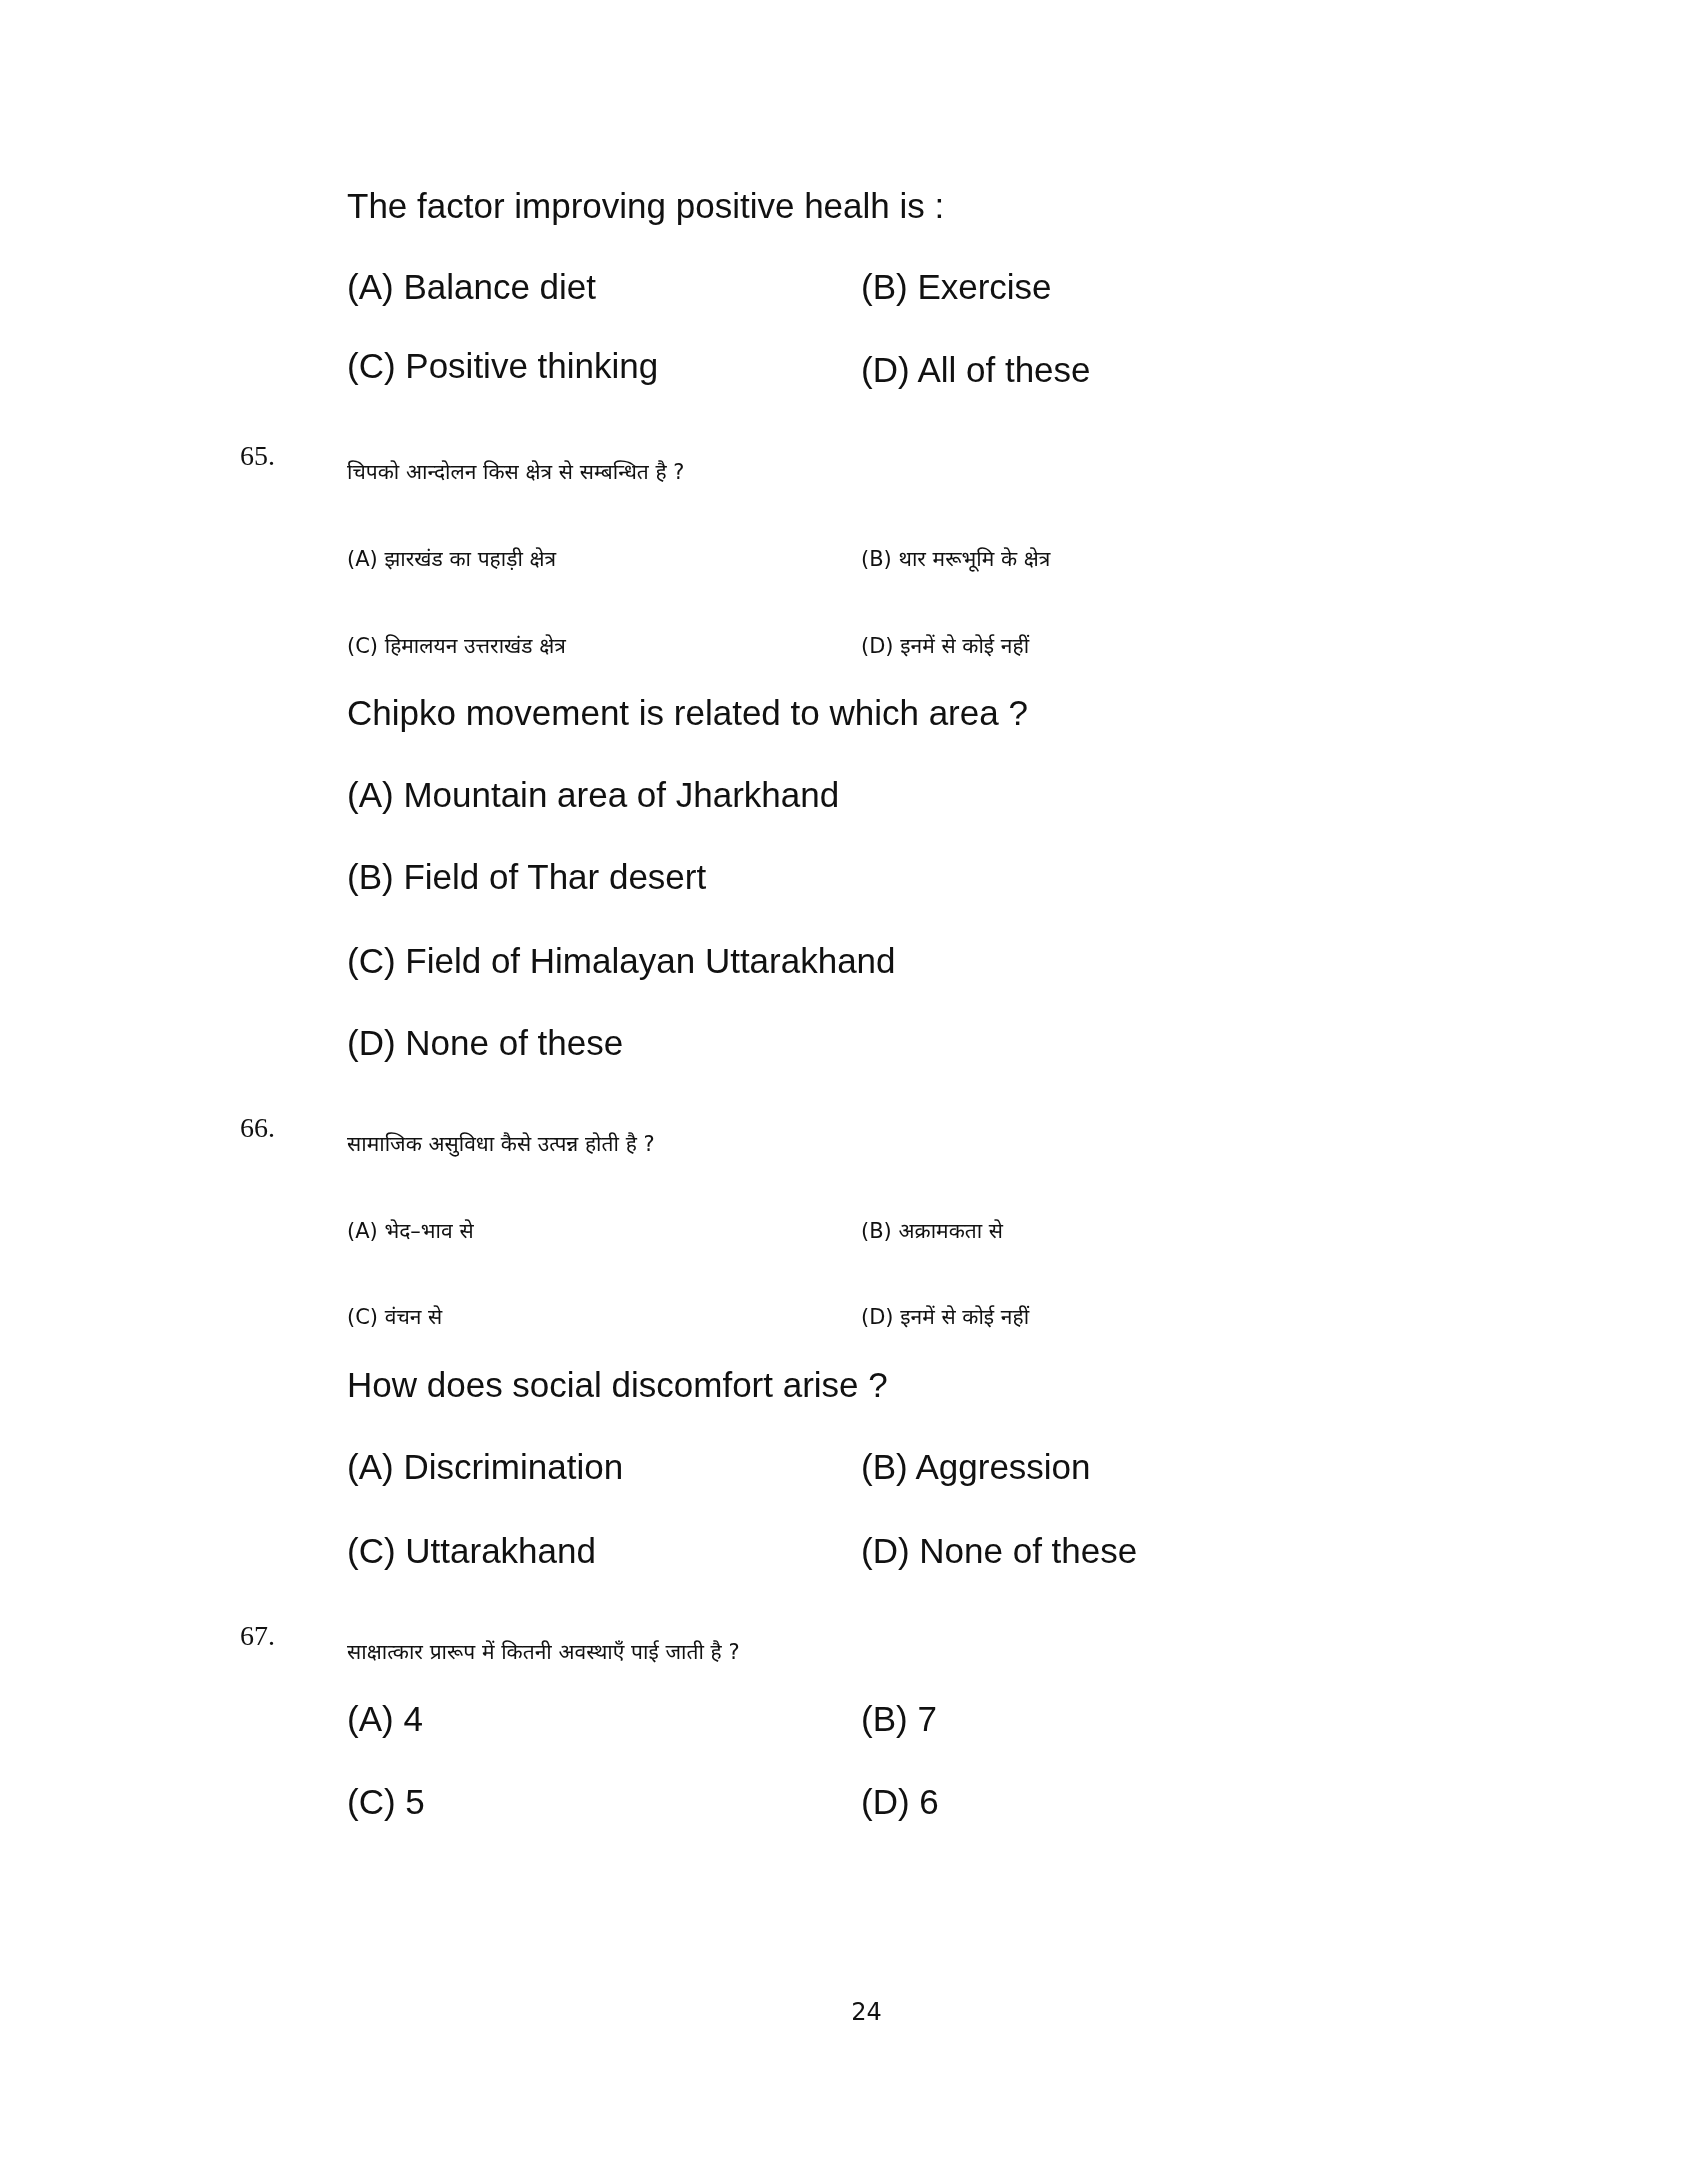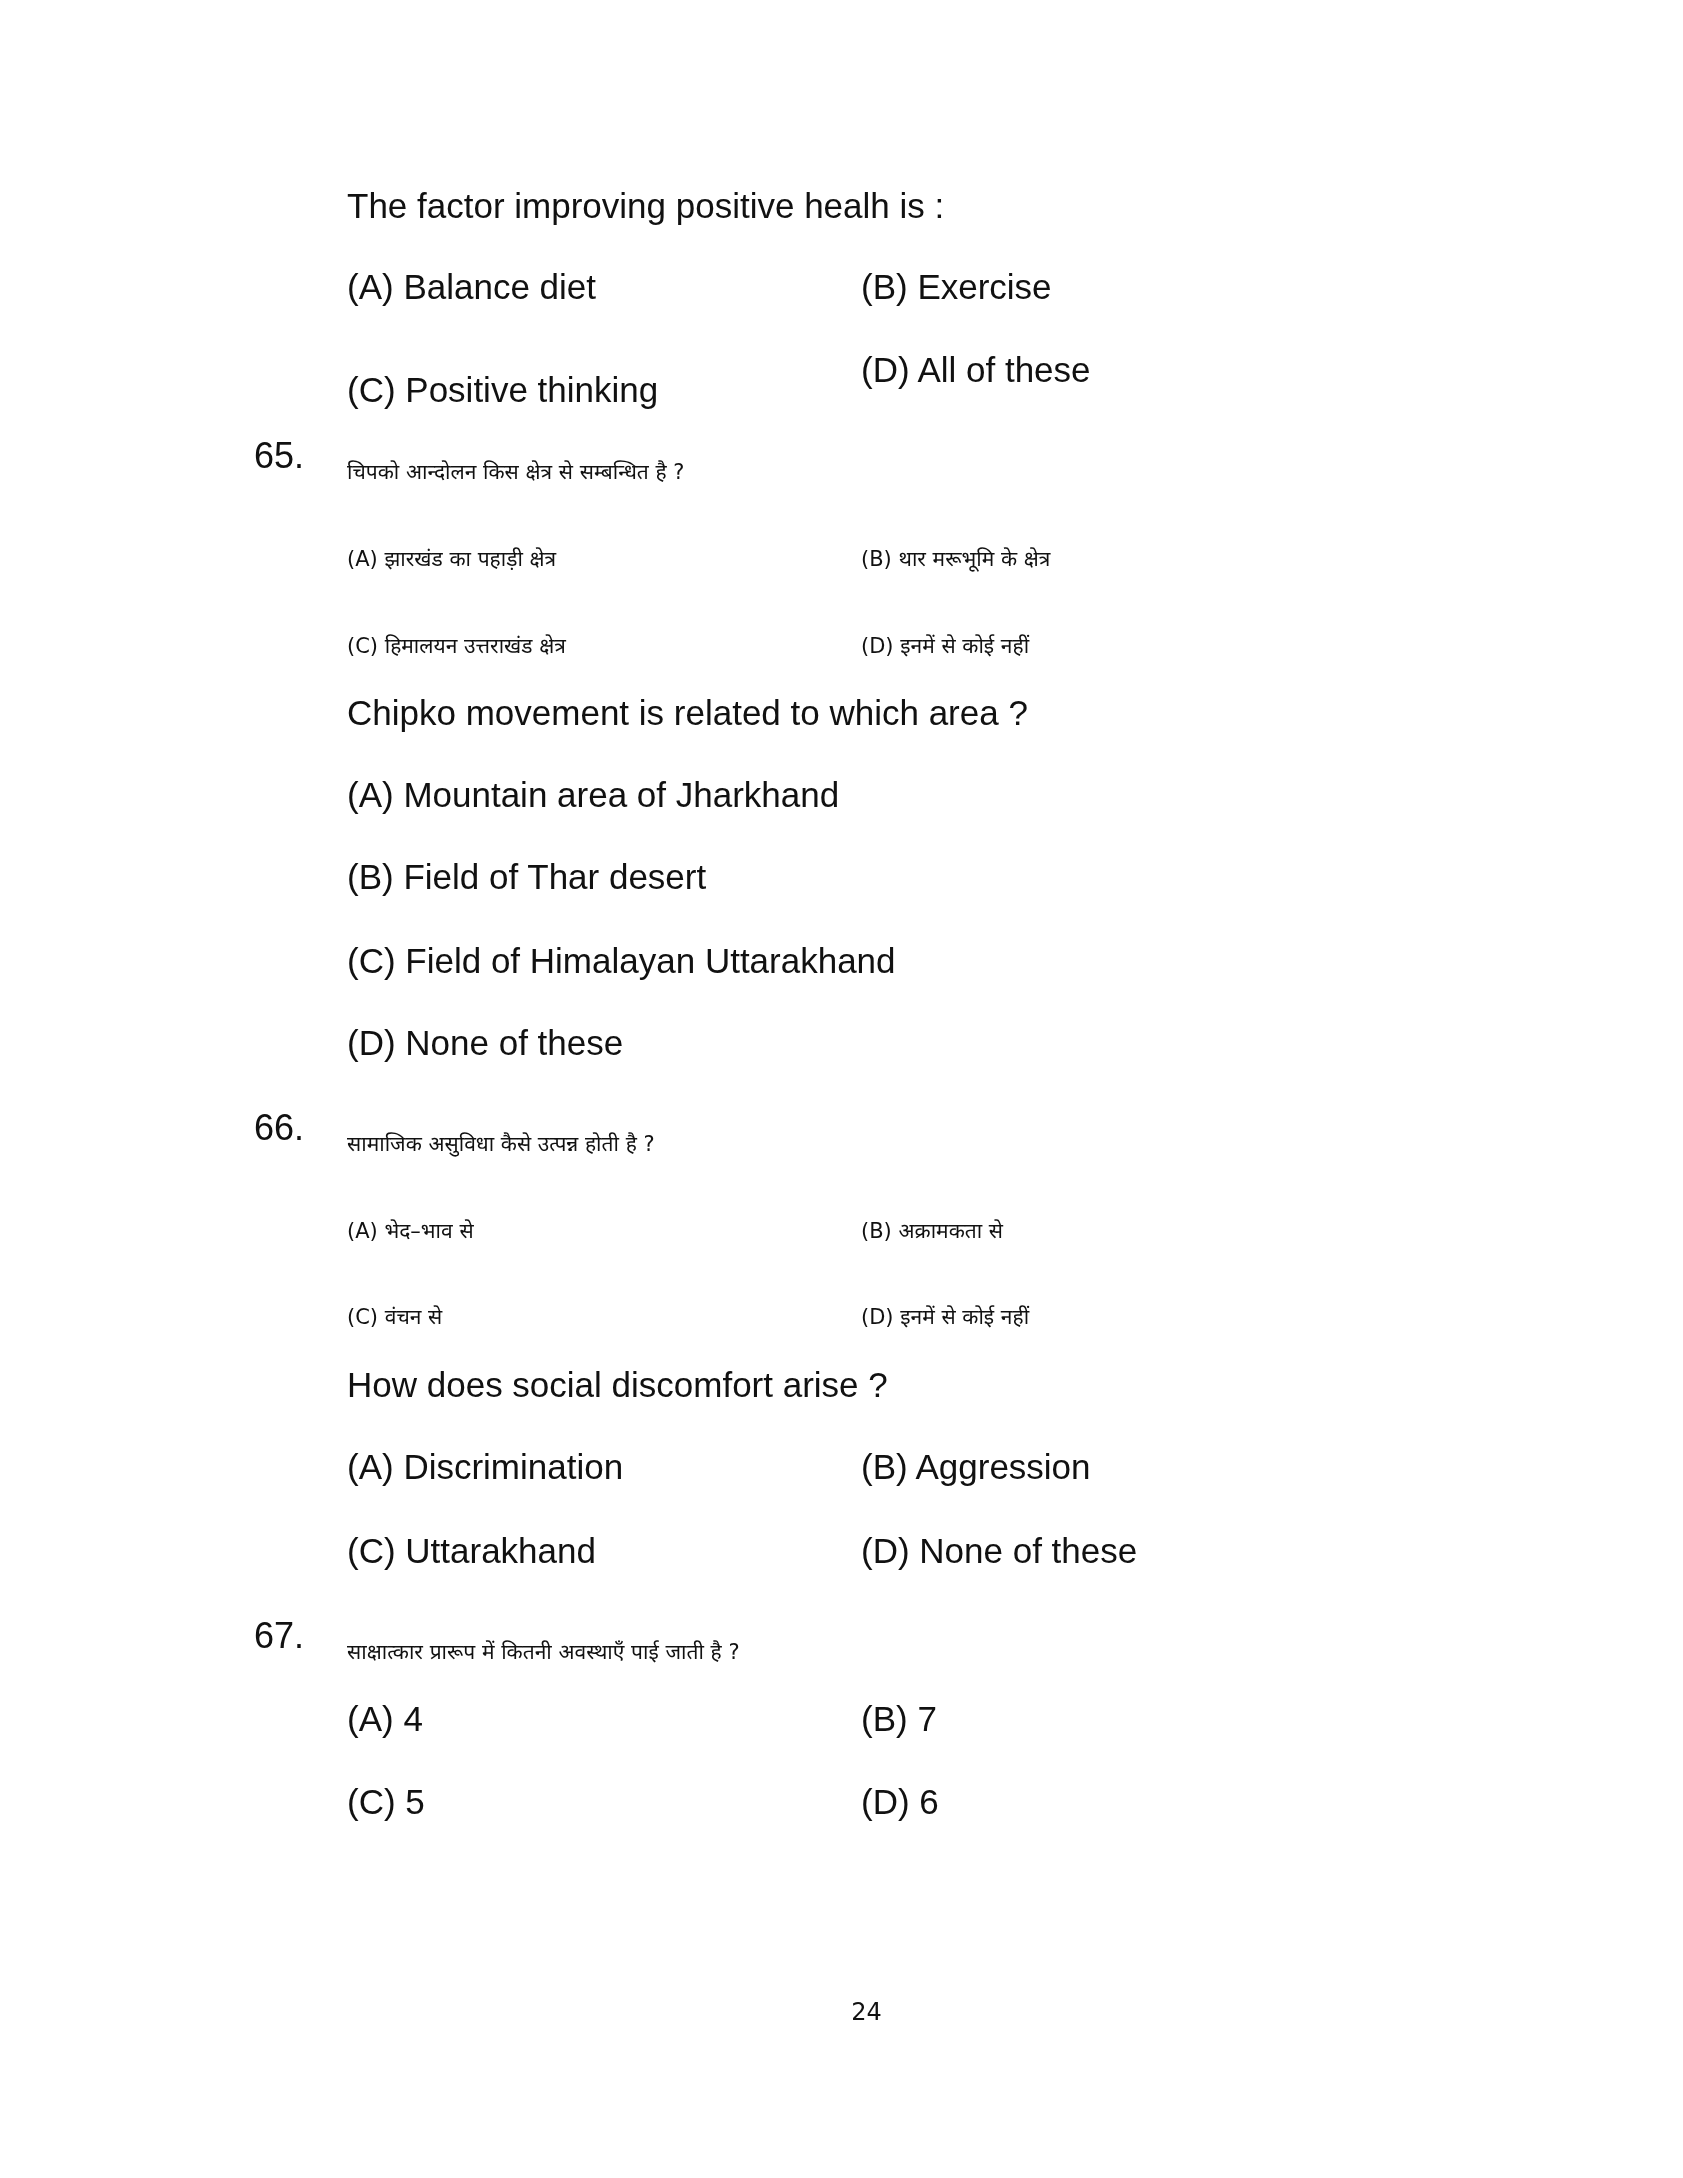--- a/index.html
+++ b/index.html
@@ -1,34 +1,34 @@
 <!DOCTYPE html>
 <html><head>
 <meta charset="utf-8">
 <style>
   html, body { margin:0; padding:0; background:#ffffff; }
   body { width:1683px; height:2178px; position:relative; overflow:hidden;
          font-family:"Liberation Sans", sans-serif; color:#111; }
   .line { position:absolute; font-size:35px; line-height:44px; white-space:nowrap; }
   .hi { font-family:"DejaVu Sans", sans-serif; font-size:21px;margin-top:19px; }
-  .qnum { position:absolute; left:254px; font-size:36px; line-height:44px; }
+  .qnum { position:absolute; left:240px; font-size:28px; line-height:44px;font-family:Liberation Serif, serif; }
   .col1 { left:347px; }
   .col2 { left:861px; }
   .page-num { position:absolute; left:0; width:1733px; text-align:center; top:1998px;
               font-family:"DejaVu Sans", sans-serif; font-size:24px; }
 </style>
 </head>
 <body>
 
 <div>
 
   <div class="line col1" style="top:184px">The factor improving positive healh is :</div>
   <div class="line col1" style="top:265px">(A) Balance diet</div>
   <div class="line col2" style="top:265px">(B) Exercise</div>
-  <div class="line col1" style="top:368px">(C) Positive thinking</div>
+  <div class="line col1" style="top:344px">(C) Positive thinking</div>
   <div class="line col2" style="top:348px">(D) All of these</div>
 
   <div class="qnum" style="top:434px">65.</div>
   <div class="line hi col1" style="top:431px">चिपको आन्दोलन किस क्षेत्र से सम्बन्धित है ?</div>
   <div class="line hi col1" style="top:518px">(A) झारखंड का पहाड़ी क्षेत्र</div>
   <div class="line hi col2" style="top:518px">(B) थार मरूभूमि के क्षेत्र</div>
   <div class="line hi col1" style="top:605px">(C) हिमालयन उत्तराखंड क्षेत्र</div>
   <div class="line hi col2" style="top:605px">(D) इनमें से कोई नहीं</div>
   <div class="line col1" style="top:691px">Chipko movement is related to which area ?</div>
   <div class="line col1" style="top:773px">(A) Mountain area of Jharkhand</div>

